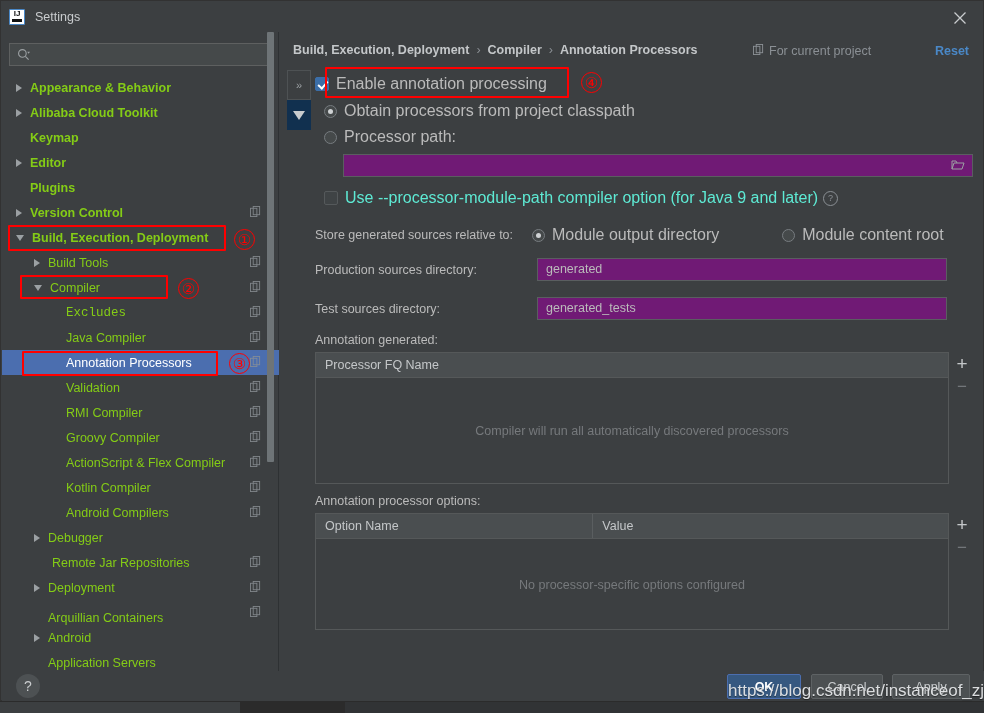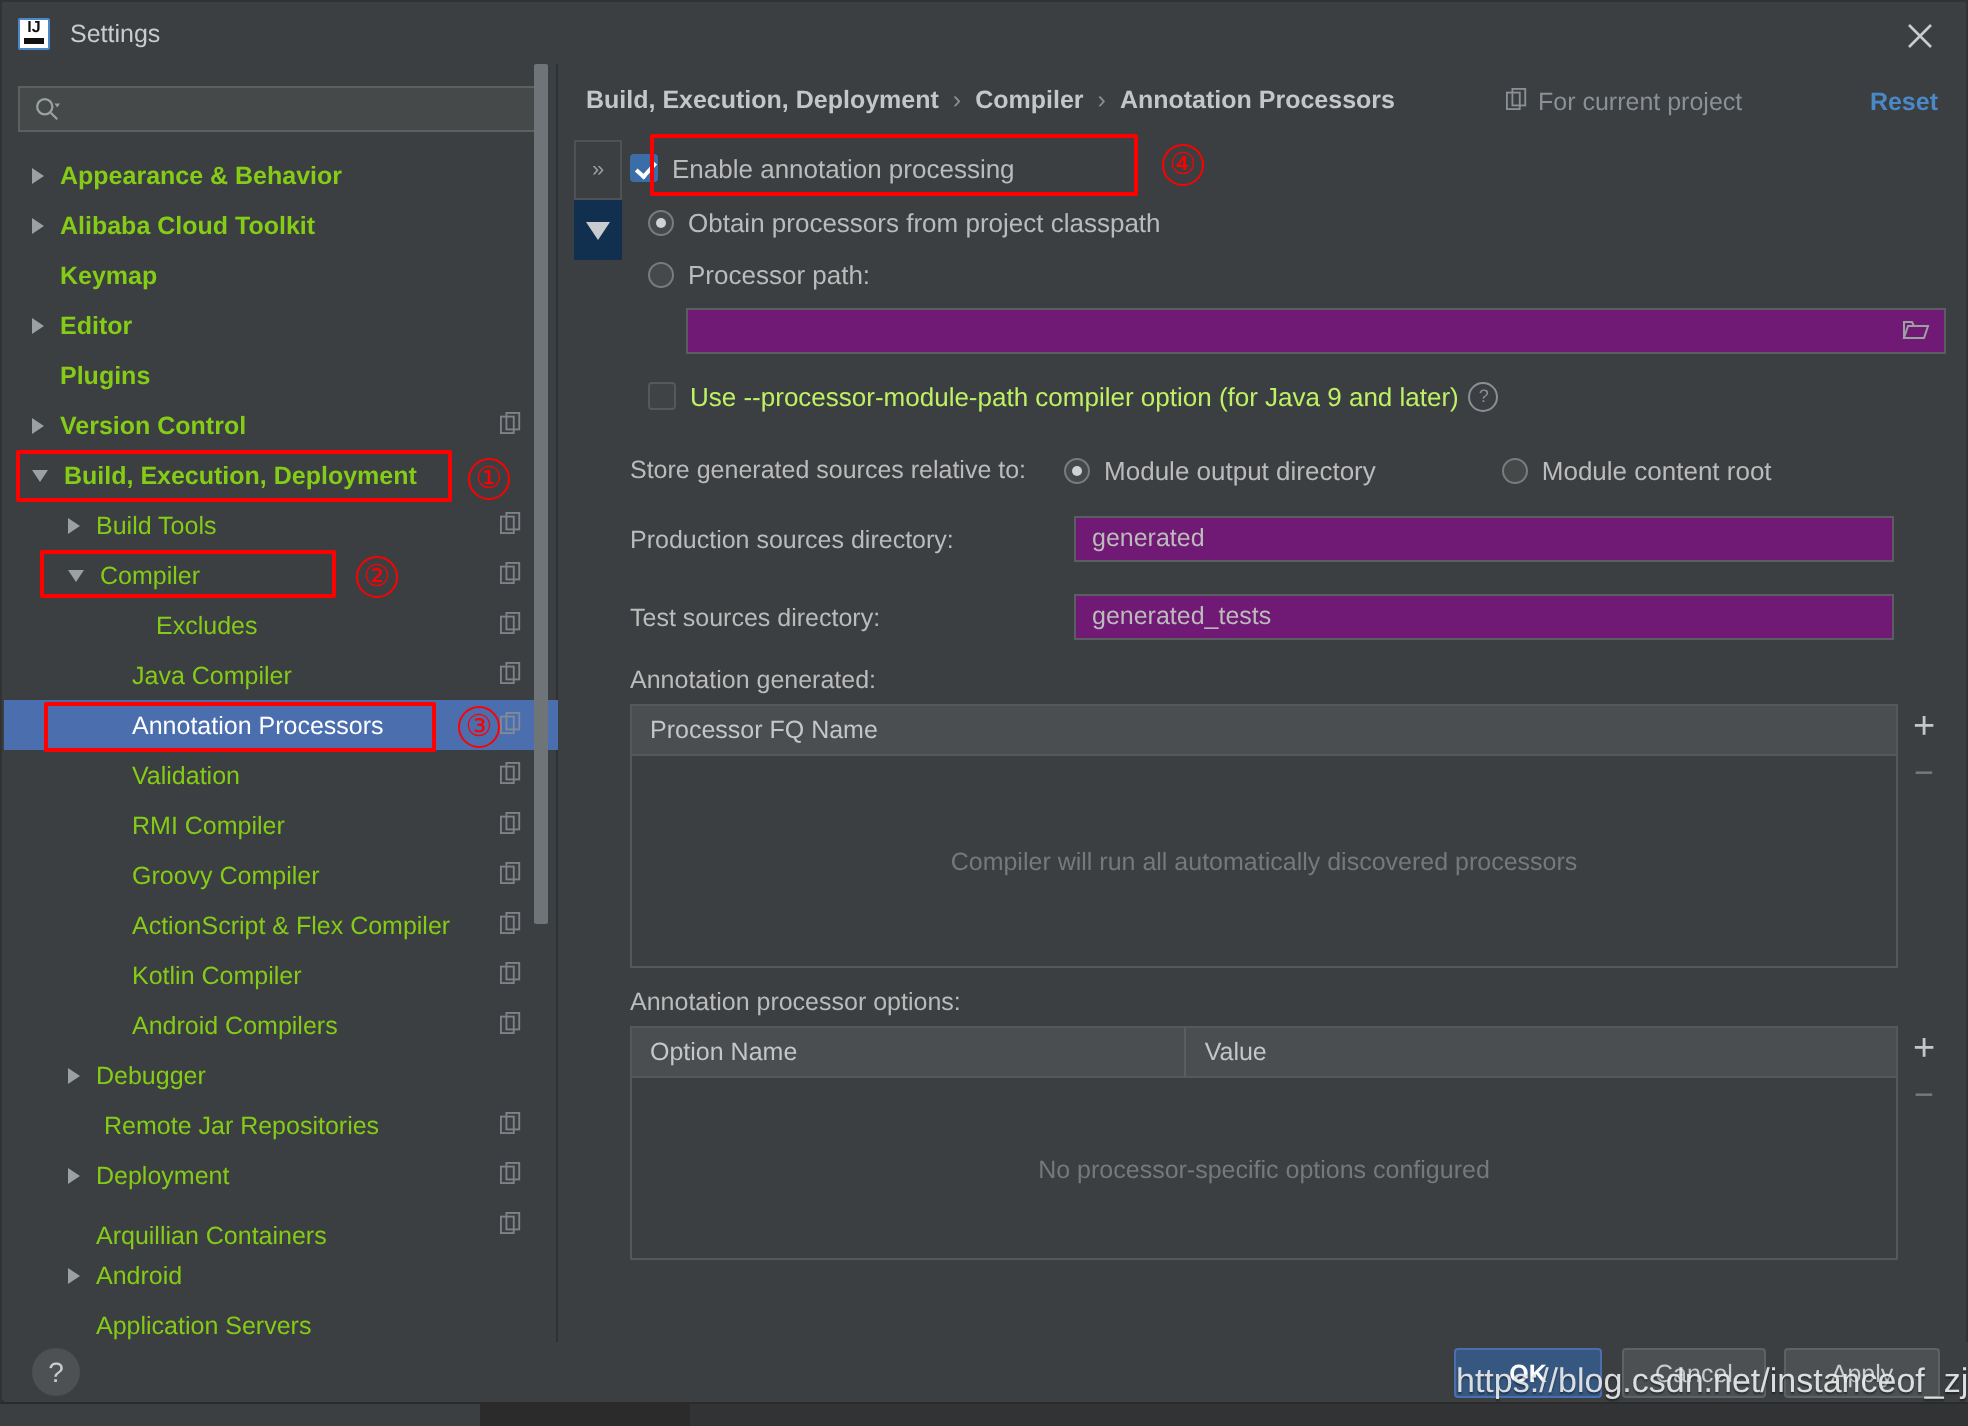--- a/index.html
+++ b/index.html
@@ -215,22 +215,22 @@
   .rb {
     width: 13px; height: 13px; border-radius: 50%;
     border: 1px solid #777c80; background: #45494a; flex: none;
     position: relative; cursor: pointer; box-sizing: border-box;
   }
   .rb.on::after {
     content: ""; position: absolute; left: 3px; top: 3px;
     width: 5px; height: 5px; border-radius: 50%; background: #cfd2d4;
   }
 
-  .lbl-txt { margin-left: 7px; color: #bbbbbb; font-size: 13px; white-space: nowrap; text-align: right; }
-  .lbl-txt.dim { color: #bef264; }
+  .lbl-txt { margin-left: 7px; color: #bbbbbb; font-size: 16px; white-space: nowrap; text-align: right; }
+  .lbl-txt.dim { color: #5eead4; }
 
   .help-circle {
     display: inline-flex; align-items: center; justify-content: center;
     width: 13px; height: 13px; border-radius: 50%;
     border: 1px solid #8b9095; color: #8b9095;
     font-size: 9px; margin-left: 5px; cursor: pointer; flex: none;
   }
 
   .textfield {
     background: #701a75; border: 1px solid #5a5e60; box-sizing: border-box;
@@ -405,21 +405,21 @@
           <div class="tree-row" style="padding-left: 32px;">
             <span class="arrow open"></span>
             <span class="t-label" style="margin-left: 8px;">Compiler</span>
             <span class="copy-icon"><svg width="11" height="11" viewBox="0 0 12 12">
                 <rect x="0.5" y="2.5" width="7" height="9" stroke="currentColor" fill="none" stroke-width="1"></rect>
                 <rect x="3.5" y="0.5" width="7" height="9" stroke="currentColor" fill="none" stroke-width="1"></rect>
               </svg></span>
           </div>
           <div class="tree-row" style="padding-left: 50px;">
             <span class="arrow blank"></span>
-            <span class="t-label" style="margin-left: 20px;">Excludes</span>
+            <span class="t-label" style="margin-left: 8px; font-family: Liberation Mono, monospace;">Excludes</span>
             <span class="copy-icon"><svg width="11" height="11" viewBox="0 0 12 12">
                 <rect x="0.5" y="2.5" width="7" height="9" stroke="currentColor" fill="none" stroke-width="1"></rect>
                 <rect x="3.5" y="0.5" width="7" height="9" stroke="currentColor" fill="none" stroke-width="1"></rect>
               </svg></span>
           </div>
           <div class="tree-row" style="padding-left: 50px;">
             <span class="arrow blank"></span>
             <span class="t-label" style="margin-left: 8px;">Java Compiler</span>
             <span class="copy-icon"><svg width="11" height="11" viewBox="0 0 12 12">
                 <rect x="0.5" y="2.5" width="7" height="9" stroke="currentColor" fill="none" stroke-width="1"></rect>

